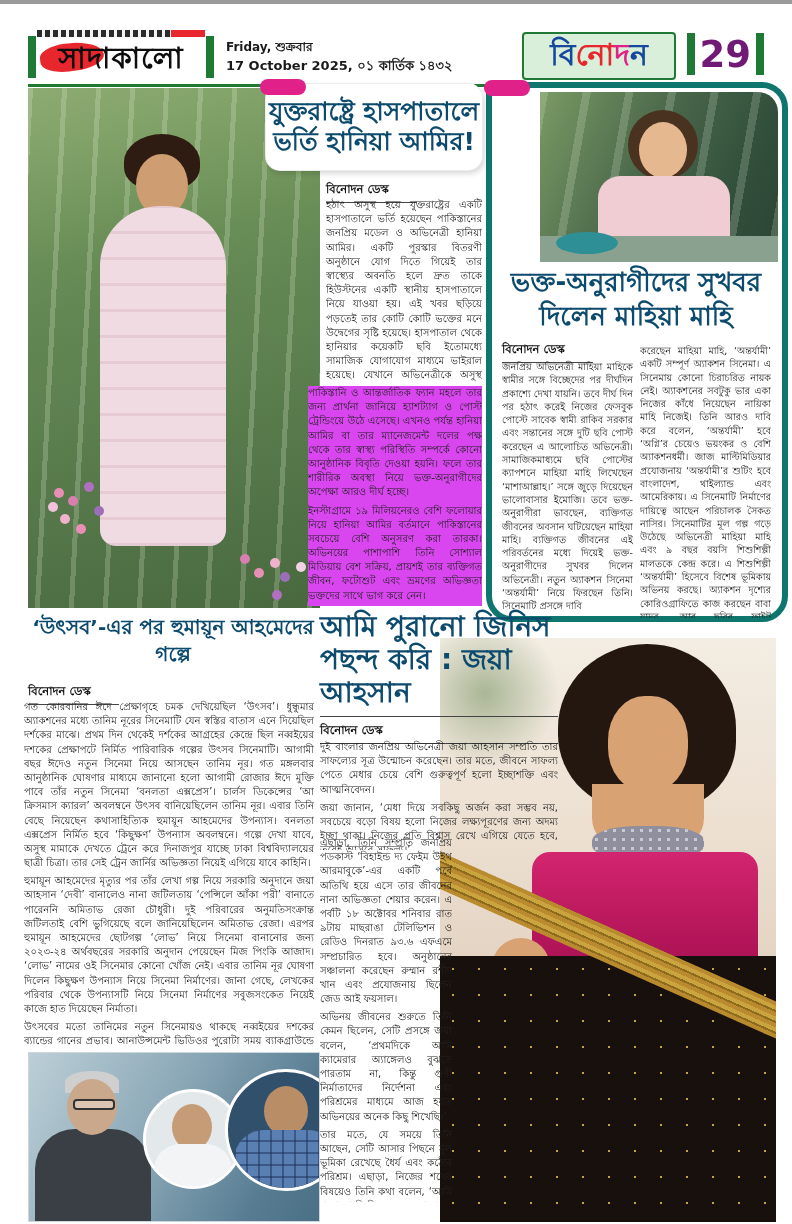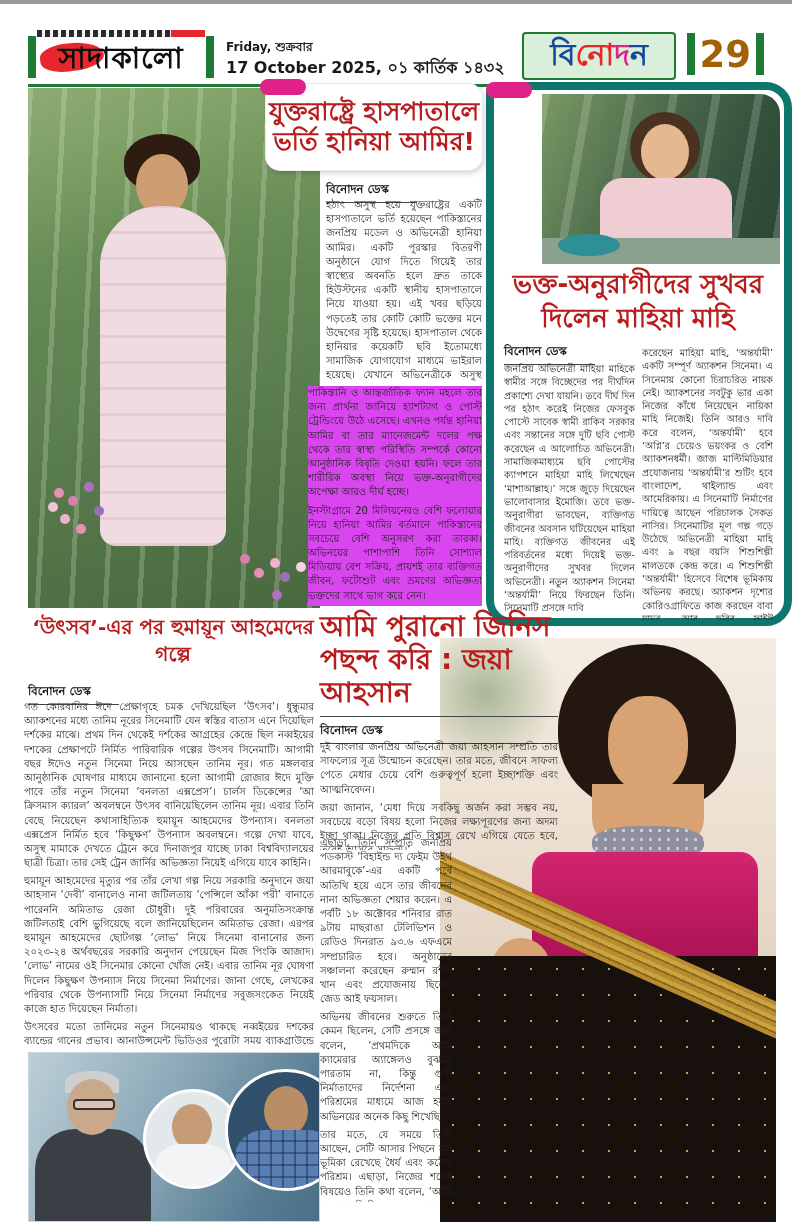--- a/index.html
+++ b/index.html
@@ -12,34 +12,34 @@
   .logo .gbar.l{left:0}.logo .gbar.r{right:0}
   .logo .strip{position:absolute;left:9px;right:9px;top:0;height:7px;
       background:repeating-linear-gradient(90deg,#2b2b2b 0 5px,#f2f2f2 5px 8px);}
   .logo .strip-red{position:absolute;right:9px;top:0;width:34px;height:7px;background:#e8262d;}
   .logo .blob{position:absolute;left:12px;top:13px;width:64px;height:28px;background:#e8262d;
       border-radius:46% 60% 52% 48%;transform:rotate(-7deg);}
   .logo .name{position:absolute;left:9px;right:9px;top:8px;bottom:0;display:flex;align-items:center;
       justify-content:center;font-size:29px;font-weight:900;color:#0d0d0d;letter-spacing:1px;}
   .dateblock{position:absolute;left:198px;top:10px;line-height:1.5;}
   .dateblock .d1{font-weight:bold;font-size:12px;}
-  .dateblock .d2{font-size:16px;font-weight:bold;}
+  .dateblock .d2{font-size:13px;font-weight:bold;}
   .section-box{position:absolute;right:88px;top:4px;width:150px;height:44px;background:#d9efd9;
       border:2px solid #1e7a34;border-radius:4px;display:flex;align-items:center;justify-content:center;
       font-size:30px;font-weight:900;}
   .sec-c1{color:#16489c}.sec-c2{color:#e8262d}.sec-c3{color:#e0218a}.sec-c4{color:#16489c}
   .pagenum{position:absolute;right:0;top:4px;display:flex;align-items:center;gap:5px;height:44px;}
   .pagenum .gbar{width:8px;height:42px;background:#1e7a34;}
-  .pagenum .num{font-size:37px;font-weight:900;color:#a16207;line-height:1;}
+  .pagenum .num{font-size:37px;font-weight:900;color:#701a75;line-height:1;}
   
   .byline{font-size:11.5px;font-weight:bold;color:#111;border-bottom:1.5px solid #444;
       display:inline-block;padding:0 28px 2px 0;}
   .body-txt{font-size:10px;line-height:1.42;text-align:justify;color:#222;overflow:hidden;}
   .body-txt p{margin:0 0 4px 0;}
-  .headline{font-weight:900;color:#b91c1c;}
+  .headline{font-weight:900;color:#0c4a6e;}
   
   .hania-photo{position:absolute;left:28px;top:84px;width:292px;height:520px;overflow:hidden;
       background:linear-gradient(165deg,#8cab72 0%,#63875374 30%,#5d8150 55%,#49683f 100%),
                  linear-gradient(#7ba061,#54774a);}
   .hania-photo .bamboo{position:absolute;inset:0;
       background:repeating-linear-gradient(93deg,rgba(235,245,220,.22) 0 5px,rgba(0,0,0,0) 5px 34px);}
   .hp-dress{position:absolute;left:72px;top:118px;width:126px;height:340px;background:#f0dbe2;
       border-radius:60px 60px 16px 16px;
       background-image:repeating-linear-gradient(0deg,rgba(200,150,170,.25) 0 3px,rgba(0,0,0,0) 3px 26px);}
   .hp-head{position:absolute;left:108px;top:66px;width:52px;height:62px;background:#cf9d72;border-radius:50%;}
@@ -52,21 +52,21 @@
   .hania-headbox{position:absolute;left:266px;top:80px;width:216px;height:86px;background:#fff;
       border-radius:14px;box-shadow:0 0 0 1px #ececec,2px 3px 6px rgba(0,0,0,.18);z-index:3;
       display:flex;align-items:center;justify-content:center;text-align:center;}
   .hania-headbox .headline{font-size:25px;line-height:1.22;}
   .corner-accent{position:absolute;width:46px;height:16px;background:#e0218a;border-radius:10px;}
   .hania-headbox .corner-accent{left:-6px;top:-5px;}
   .hania-byline{position:absolute;left:326px;top:174px;z-index:3;}
   .hania-ta{position:absolute;left:326px;top:194px;width:156px;height:184px;z-index:3;}
   .hania-tb{position:absolute;left:308px;top:382px;width:174px;height:220px;z-index:3;background:#d946ef;}
   
-  .mahi-box{position:absolute;left:486px;top:78px;width:290px;height:528px;border:8px solid #0f766e;
+  .mahi-box{position:absolute;left:486px;top:78px;width:290px;height:528px;border:6px solid #0f766e;
       border-radius:10px 26px 26px 26px;background:#fff;}
   .mahi-box .corner-accent{left:-8px;top:-8px;}
   .mahi-photo{position:absolute;right:4px;top:4px;width:238px;height:170px;border-radius:0 20px 0 0;overflow:hidden;
       background:linear-gradient(115deg,#7a9a64 0%,#49664a 45%,#33503c 75%,#2b4433 100%);}
   .mp-light{position:absolute;inset:0;background:repeating-linear-gradient(100deg,rgba(240,250,230,.18) 0 8px,rgba(0,0,0,0) 8px 42px);}
   .mp-hair{position:absolute;left:88px;top:18px;width:70px;height:70px;background:#4a3220;border-radius:50%;}
   .mp-face{position:absolute;left:99px;top:30px;width:48px;height:56px;background:#e6b88f;border-radius:50%;}
   .mp-torso{position:absolute;left:58px;top:84px;width:132px;height:72px;background:#f0cdd3;border-radius:22px 22px 0 0;}
   .mp-table{position:absolute;left:0;bottom:0;width:100%;height:26px;background:#8ba190;}
   .mp-bowl{position:absolute;left:16px;bottom:8px;width:62px;height:22px;background:#2e8f96;border-radius:50%;}
@@ -166,21 +166,21 @@
     <div class="headline">যুক্তরাষ্ট্রে হাসপাতালে ভর্তি হানিয়া আমির!</div>
   </div>
   <div class="hania-byline">
     <span class="byline">বিনোদন ডেস্ক</span>
   </div>
   <div class="hania-ta body-txt">
     <p>হঠাৎ অসুস্থ হয়ে যুক্তরাষ্ট্রের একটি হাসপাতালে ভর্তি হয়েছেন পাকিস্তানের জনপ্রিয় মডেল ও অভিনেত্রী হানিয়া আমির। একটি পুরস্কার বিতরণী অনুষ্ঠানে যোগ দিতে গিয়েই তার স্বাস্থ্যের অবনতি হলে দ্রুত তাকে হিউস্টনের একটি স্থানীয় হাসপাতালে নিয়ে যাওয়া হয়। এই খবর ছড়িয়ে পড়তেই তার কোটি কোটি ভক্তের মনে উদ্বেগের সৃষ্টি হয়েছে। হাসপাতাল থেকে হানিয়ার কয়েকটি ছবি ইতোমধ্যে সামাজিক যোগাযোগ মাধ্যমে ভাইরাল হয়েছে। যেখানে অভিনেত্রীকে অসুস্থ দেখা যাচ্ছে। যদিও তার হঠাৎ অসুস্থ হওয়ার নির্দিষ্ট কারণ এখনও জানা যায়নি। এই অভিনেত্রীর হাসপাতালে শুয়ে থাকার ছবি দেখে উদ্বিগ্ন ভক্তরা সোশ্যাল মিডিয়ায় উদ্বেগ প্রকাশ করেছেন।</p>
   </div>
   <div class="hania-tb body-txt">
     <p>পাকিস্তানি ও আন্তর্জাতিক ফ্যান মহলে তার জন্য প্রার্থনা জানিয়ে হ্যাশট্যাগ ও পোস্ট ট্রেন্ডিংয়ে উঠে এসেছে। এখনও পর্যন্ত হানিয়া আমির বা তার ম্যানেজমেন্ট দলের পক্ষ থেকে তার স্বাস্থ্য পরিস্থিতি সম্পর্কে কোনো আনুষ্ঠানিক বিবৃতি দেওয়া হয়নি। ফলে তার শারীরিক অবস্থা নিয়ে ভক্ত-অনুরাগীদের অপেক্ষা আরও দীর্ঘ হচ্ছে।</p>
-    <p>ইনস্টাগ্রামে 20 মিলিয়নেরও বেশি ফলোয়ার নিয়ে হানিয়া আমির বর্তমানে পাকিস্তানের সবচেয়ে বেশি অনুসরণ করা তারকা। অভিনয়ের পাশাপাশি তিনি সোশ্যাল মিডিয়ায় বেশ সক্রিয়, প্রায়শই তার ব্যক্তিগত জীবন, ফটোশুট এবং ভ্রমণের অভিজ্ঞতা ভক্তদের সাথে ভাগ করে নেন।</p>
+    <p>ইনস্টাগ্রামে ১৯ মিলিয়নেরও বেশি ফলোয়ার নিয়ে হানিয়া আমির বর্তমানে পাকিস্তানের সবচেয়ে বেশি অনুসরণ করা তারকা। অভিনয়ের পাশাপাশি তিনি সোশ্যাল মিডিয়ায় বেশ সক্রিয়, প্রায়শই তার ব্যক্তিগত জীবন, ফটোশুট এবং ভ্রমণের অভিজ্ঞতা ভক্তদের সাথে ভাগ করে নেন।</p>
 
   </div>
 
   <div class="mahi-box">
     <div class="corner-accent"></div>
     <div class="mahi-photo">
       <div class="mp-light"></div>
       <div class="mp-hair"></div>
       <div class="mp-face"></div>
       <div class="mp-torso"></div>

